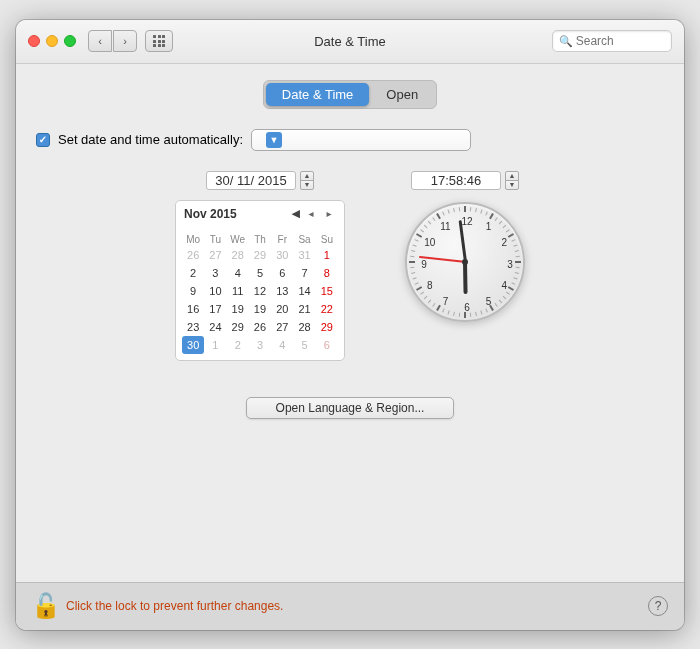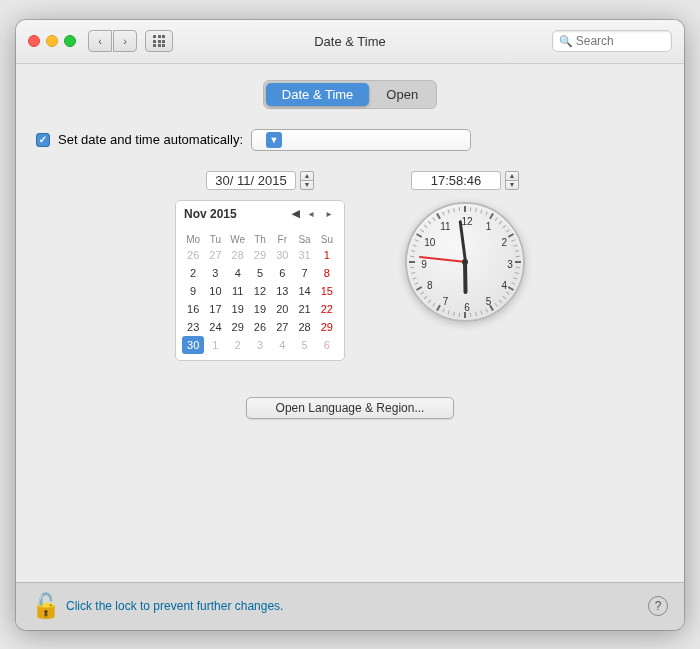--- a/index.html
+++ b/index.html
@@ -424,21 +424,21 @@
       justify-content: center;
       cursor: pointer;
     }
 
     .lock-icon {
       font-size: 24px;
     }
 
     .lock-text {
       font-size: 12px;
-      color: #0369a1;
+      color: #c2410c;
       margin-left: 6px;
     }
 
     .help-btn {
       margin-left: auto;
       width: 20px;
       height: 20px;
       border-radius: 50%;
       border: 1.5px solid #888;
       display: flex;

